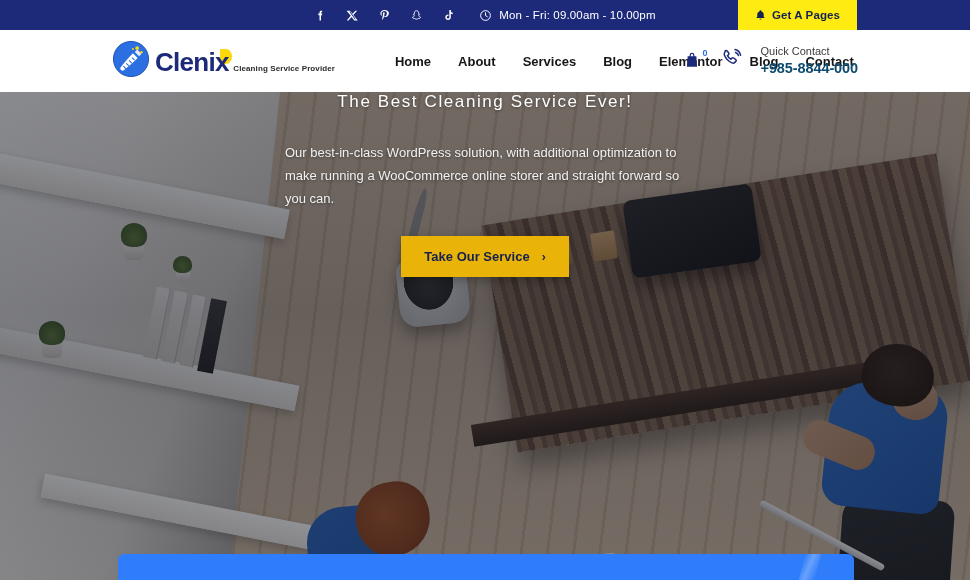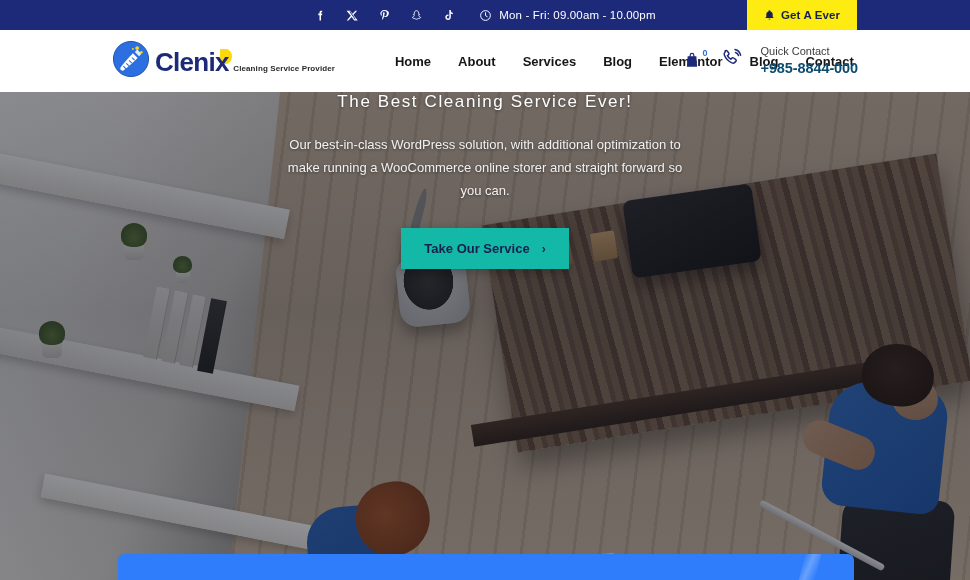--- a/index.html
+++ b/index.html
@@ -228,25 +228,25 @@
   .hero-sub {
     color: #ffffff; font-size: 17px; letter-spacing: 1.6px; font-weight: 400;
     text-shadow: 0 1px 3px rgba(0,0,0,.4);
   }
   .hero-title {
     color: #ffffff; font-size: 54px; font-weight: 700; letter-spacing: -1.2px;
     margin-top: 16px; line-height: 1.05; text-shadow: 0 2px 8px rgba(0,0,0,.42);
     white-space: nowrap;
   }
   .hero-desc {
-    color: #f1f1f1; font-size: 13px; line-height: 1.75; text-align: center;
-    margin-top: 22px; max-width: 400px; text-shadow: 0 1px 3px rgba(0,0,0,.45);
+    color: #f1f1f1; font-size: 13px; line-height: 1.75; text-align: left;
+    margin-top: 30px; max-width: 400px; text-shadow: 0 1px 3px rgba(0,0,0,.45);
   }
   .hero-btn {
-    margin-top: 26px; background: #14b8a6; color: #16214f; border: none;
+    margin-top: 26px; background: #eab308; color: #16214f; border: none;
     font-family: "Liberation Sans", sans-serif;
     font-size: 13px; font-weight: 700; padding: 13px 23px;
     display: inline-flex; align-items: center; gap: 12px; cursor: pointer;
     box-shadow: 0 3px 10px rgba(0,0,0,.28);
   }
   .hero-btn .chev { font-size: 12px; font-weight: 700; }
 
   
   .band {
     position: absolute; left: 118px; bottom: 0; width: 736px; height: 26px;
@@ -301,21 +301,21 @@
         </span>
         <span class="hours-text">Mon - Fri: 09.00am - 10.00pm</span>
       </div>
     </div>
     <button class="quote-btn">
       <span>
         <svg class="bell" viewBox="0 0 24 24" fill="#16214f">
             <path d="M12 22a2.2 2.2 0 0 0 2.2-2h-4.4A2.2 2.2 0 0 0 12 22zm7-6.3v-4.9c0-3.1-1.9-5.6-4.7-6.3v-.7a2.3 2.3 0 1 0-4.6 0v.7C6.9 5.2 5 7.7 5 10.8v4.9l-1.7 1.7v.9h17.4v-.9L19 15.7z"></path>
           </svg>
       </span>
-      <span>Get A Ever</span>
+      <span>Get A Pages</span>
     </button>
   </div>
 
   <div class="header">
     <div class="logo">
       <span>
         <svg class="logo-mark" viewBox="0 0 40 40">
           <circle cx="20" cy="20" r="18.5" fill="#2b6fe0"></circle>
           <circle cx="20" cy="20" r="18.5" fill="none" stroke="#1d4fb0" stroke-width="1"></circle>
           <path d="M9 29c3-4 8-10 13-15l5 5c-5 5-11 10-15 13-1.5 1-4.2-.8-3-3z" fill="#ffffff"></path>

